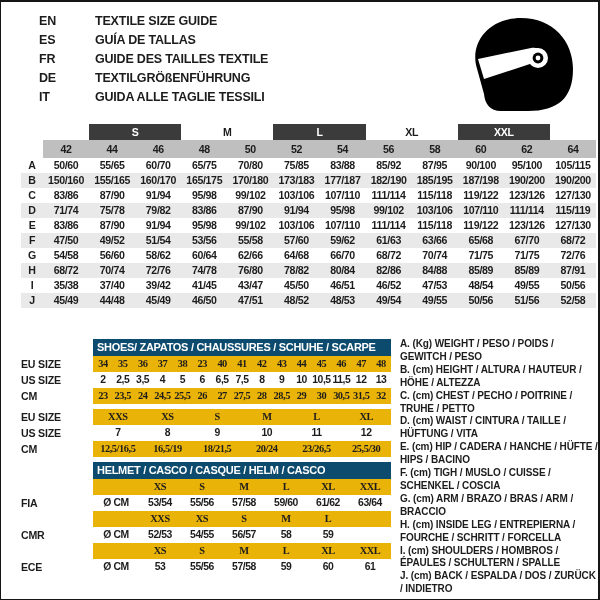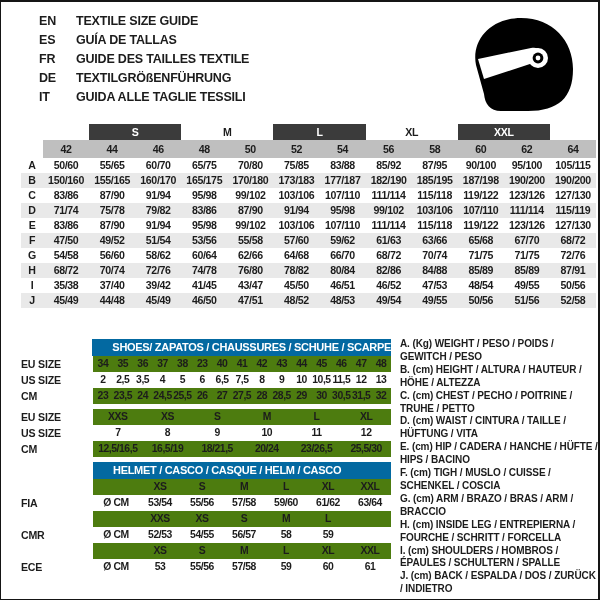--- a/index.html
+++ b/index.html
@@ -11,49 +11,49 @@
     position: relative;
     overflow: hidden;
   }
   .page {
     position: absolute; left: 0; top: 0; width: 600px; height: 600px;
     border: 2px solid #151515; border-left-width: 1px; border-bottom-width: 1px;
     background: #fff;
   }
   
   .langs { position: absolute; left: 38px; top: 10px; font-size: 12.5px; letter-spacing: -0.2px; }
-  .lang-row { display: flex; line-height: 19px; white-space: nowrap; }
+  .lang-row { display: flex; line-height: 19px; white-space: nowrap; gap: 19px; }
   .lang-code { width: 37px; }
   .helmet-box { position: absolute; left: 460px; top: 12px; width: 120px; height: 100px; }
   
   .textile { position: absolute; left: 20px; top: 120px; width: 575px; font-size: 10.6px; letter-spacing: -0.35px; }
   .t-grid { display: grid; grid-template-columns: 22px repeat(12, 1fr); align-items: center; text-align: center; }
   .t-band-row { height: 18px; align-items: end; }
   .band { height: 16px; line-height: 16px; }
   .band.dark { background: #3b3b3b; color: #fff; }
   .t-size-row { height: 18px; }
   .t-size-row > div { height: 100%; line-height: 18px; background: #bfbfbf; }
   .t-size-row > div.nofill { background: transparent; }
   .t-row { height: 15px; }
   .t-row > div { height: 100%; line-height: 15px; white-space: nowrap; }
   .t-row.stripe > div { background: #e9e9e9; }
   
   .lower-left { position: absolute; left: 20px; top: 337px; width: 370px; font-size: 10.4px; letter-spacing: -0.45px; }
   .section { margin-bottom: 5px; }
   .sec-header { display: flex; height: 17px; }
   .sec-header .spacer { width: 72px; }
   .sec-header .bar {
-    flex: 1; background: #0369a1; color: #fff; line-height: 17px;
-    padding-left: 20px; font-size: 11px; letter-spacing: -0.3px; white-space: nowrap;
+    flex: 1; background: #0c4a6e; color: #fff; line-height: 17px;
+    padding-left: 4px; font-size: 11px; letter-spacing: -0.3px; white-space: nowrap;
   }
   .lrow { display: flex; height: 16px; }
   .lrow .olabel { width: 72px; line-height: 16px; font-size: 10.6px; letter-spacing: -0.2px; }
   .lrow .content { flex: 1; display: grid; height: 100%; align-items: center; text-align: center; }
   .lrow .content > div { line-height: 16px; white-space: nowrap; }
-  .content.shaded { background: #4d7c0f; }
+  .content.shaded { background: #eab308; font-family: Liberation Serif, serif; }
   .cols-15 { grid-template-columns: repeat(15, 1fr); }
   .cols-6  { grid-template-columns: repeat(6, 1fr); }
   .cols-helmet { grid-template-columns: 46px repeat(6, 1fr); }
   
   .legend { position: absolute; left: 399px; top: 336px; width: 198px; font-size: 10px; letter-spacing: -0.1px; line-height: 12.9px; }
   .legend-item { white-space: normal; }
 </style>
 </head>
 <body>
 

